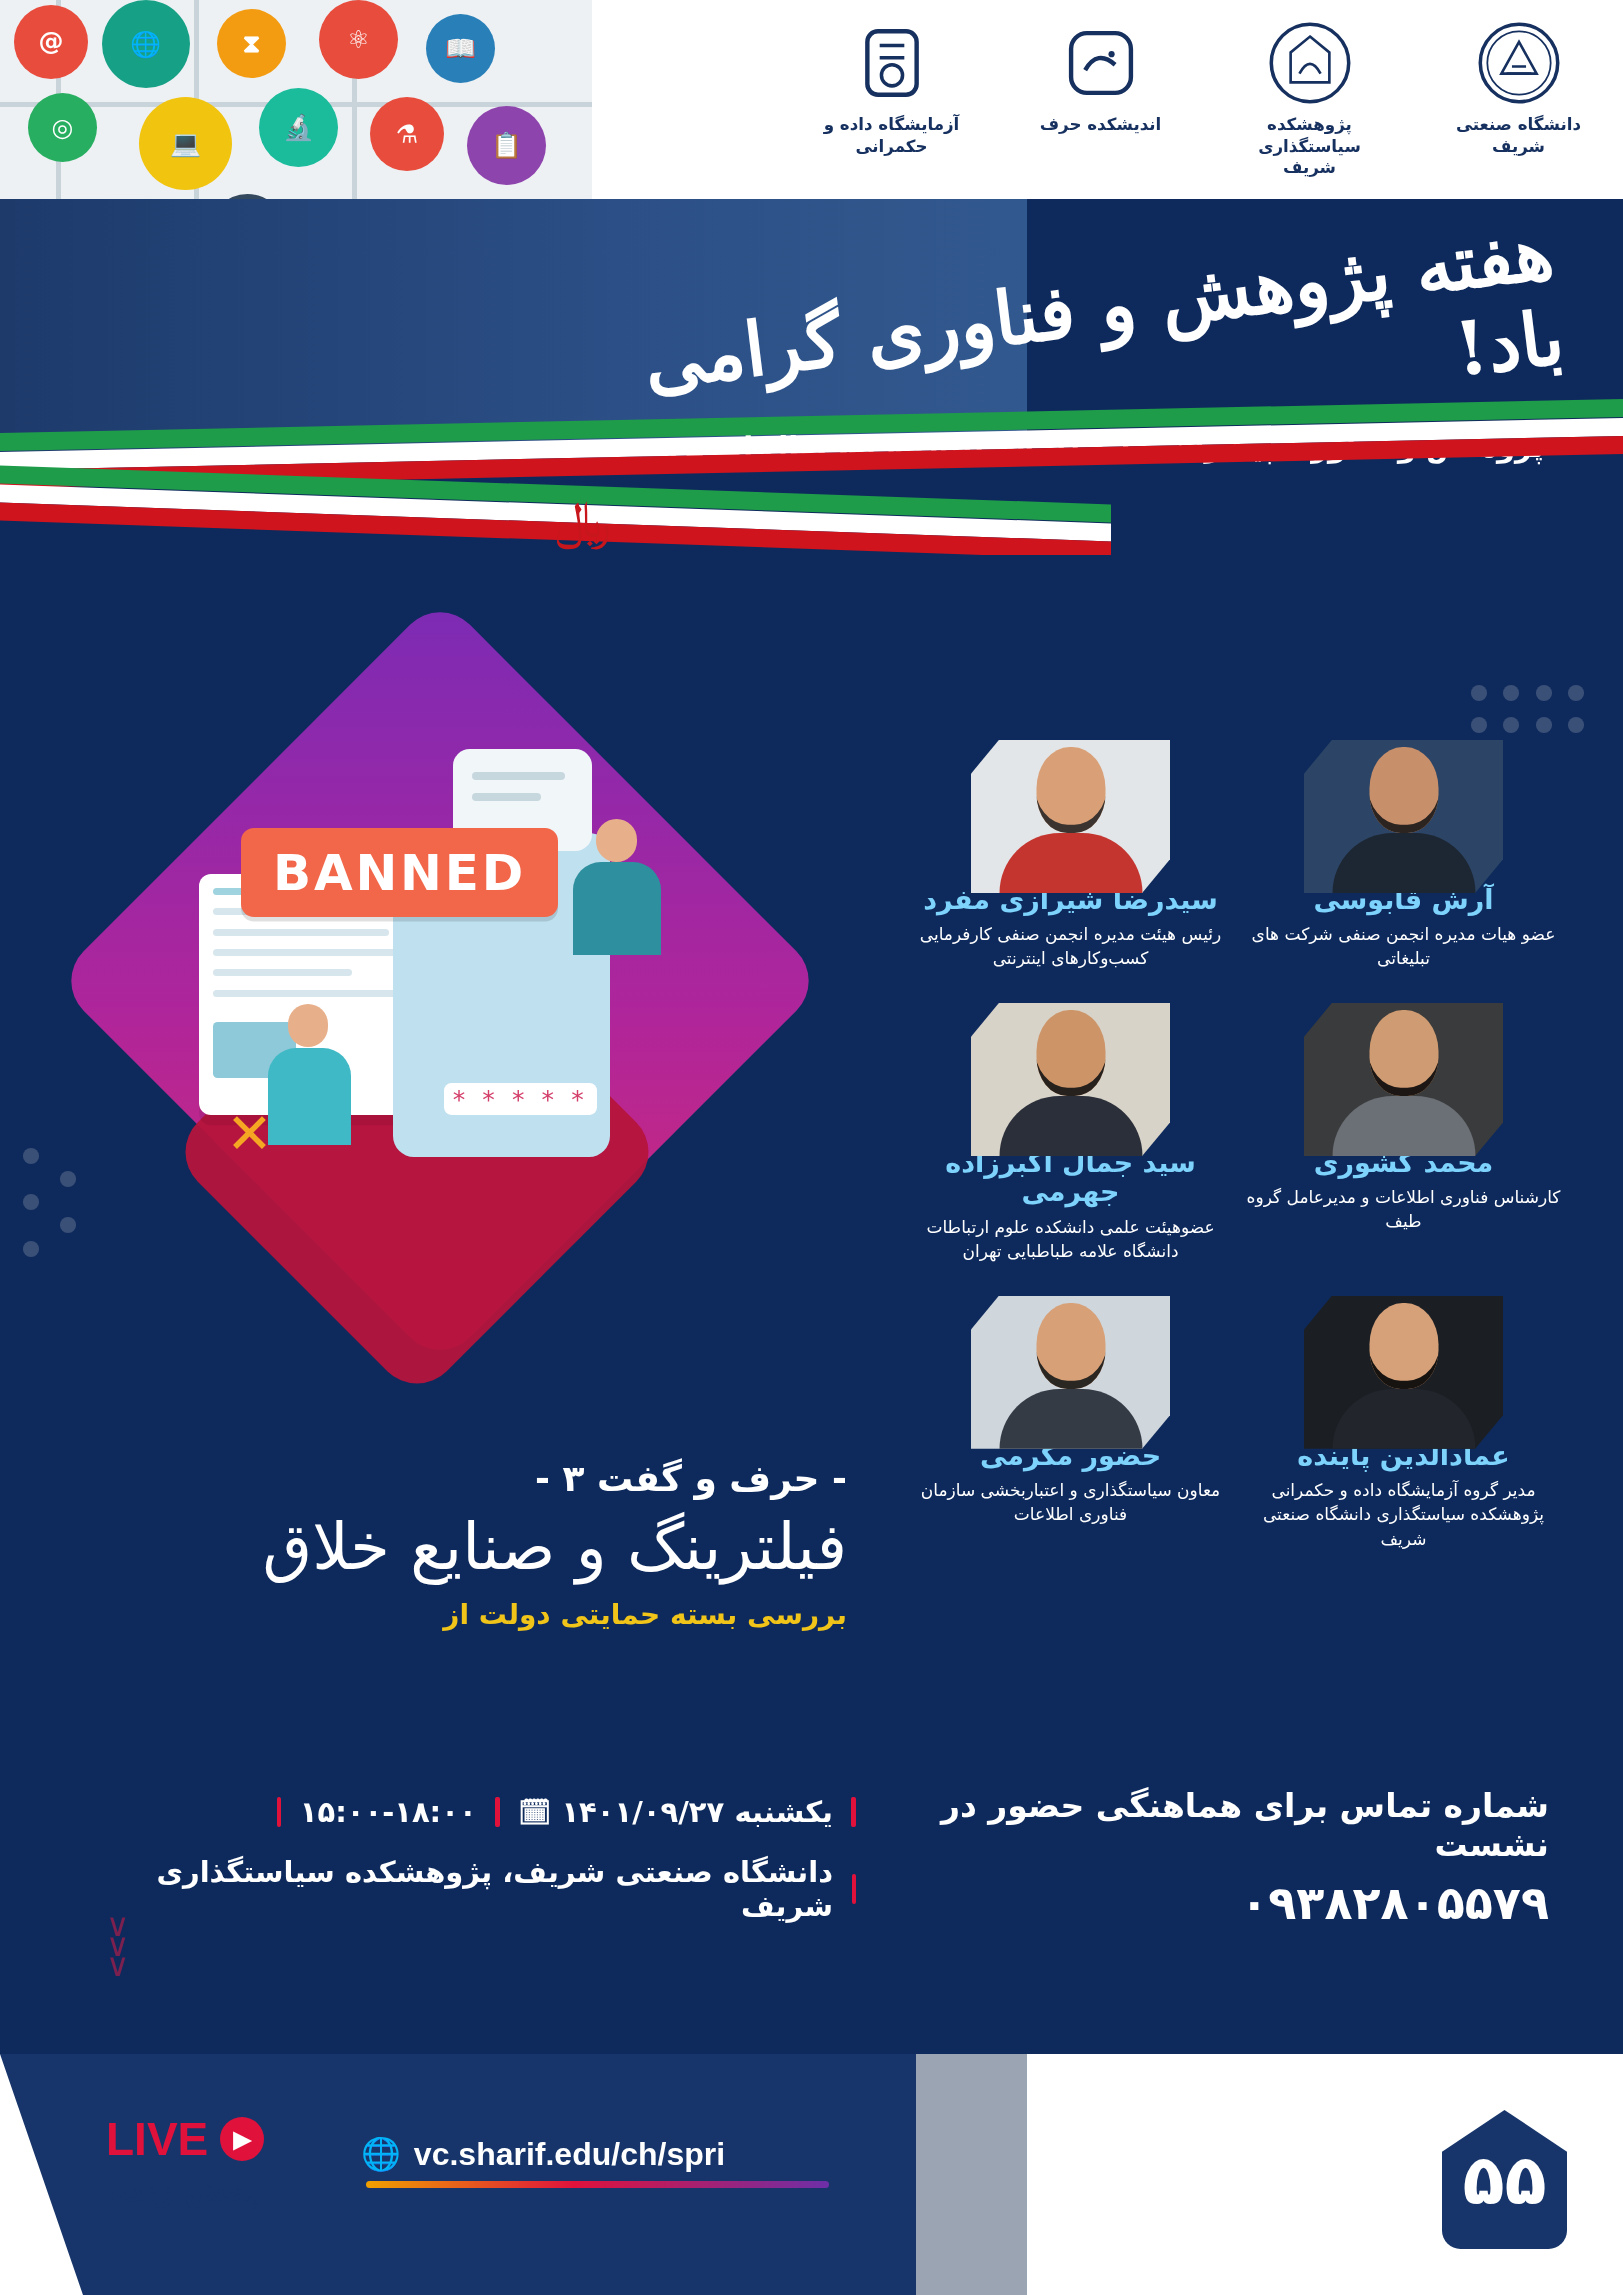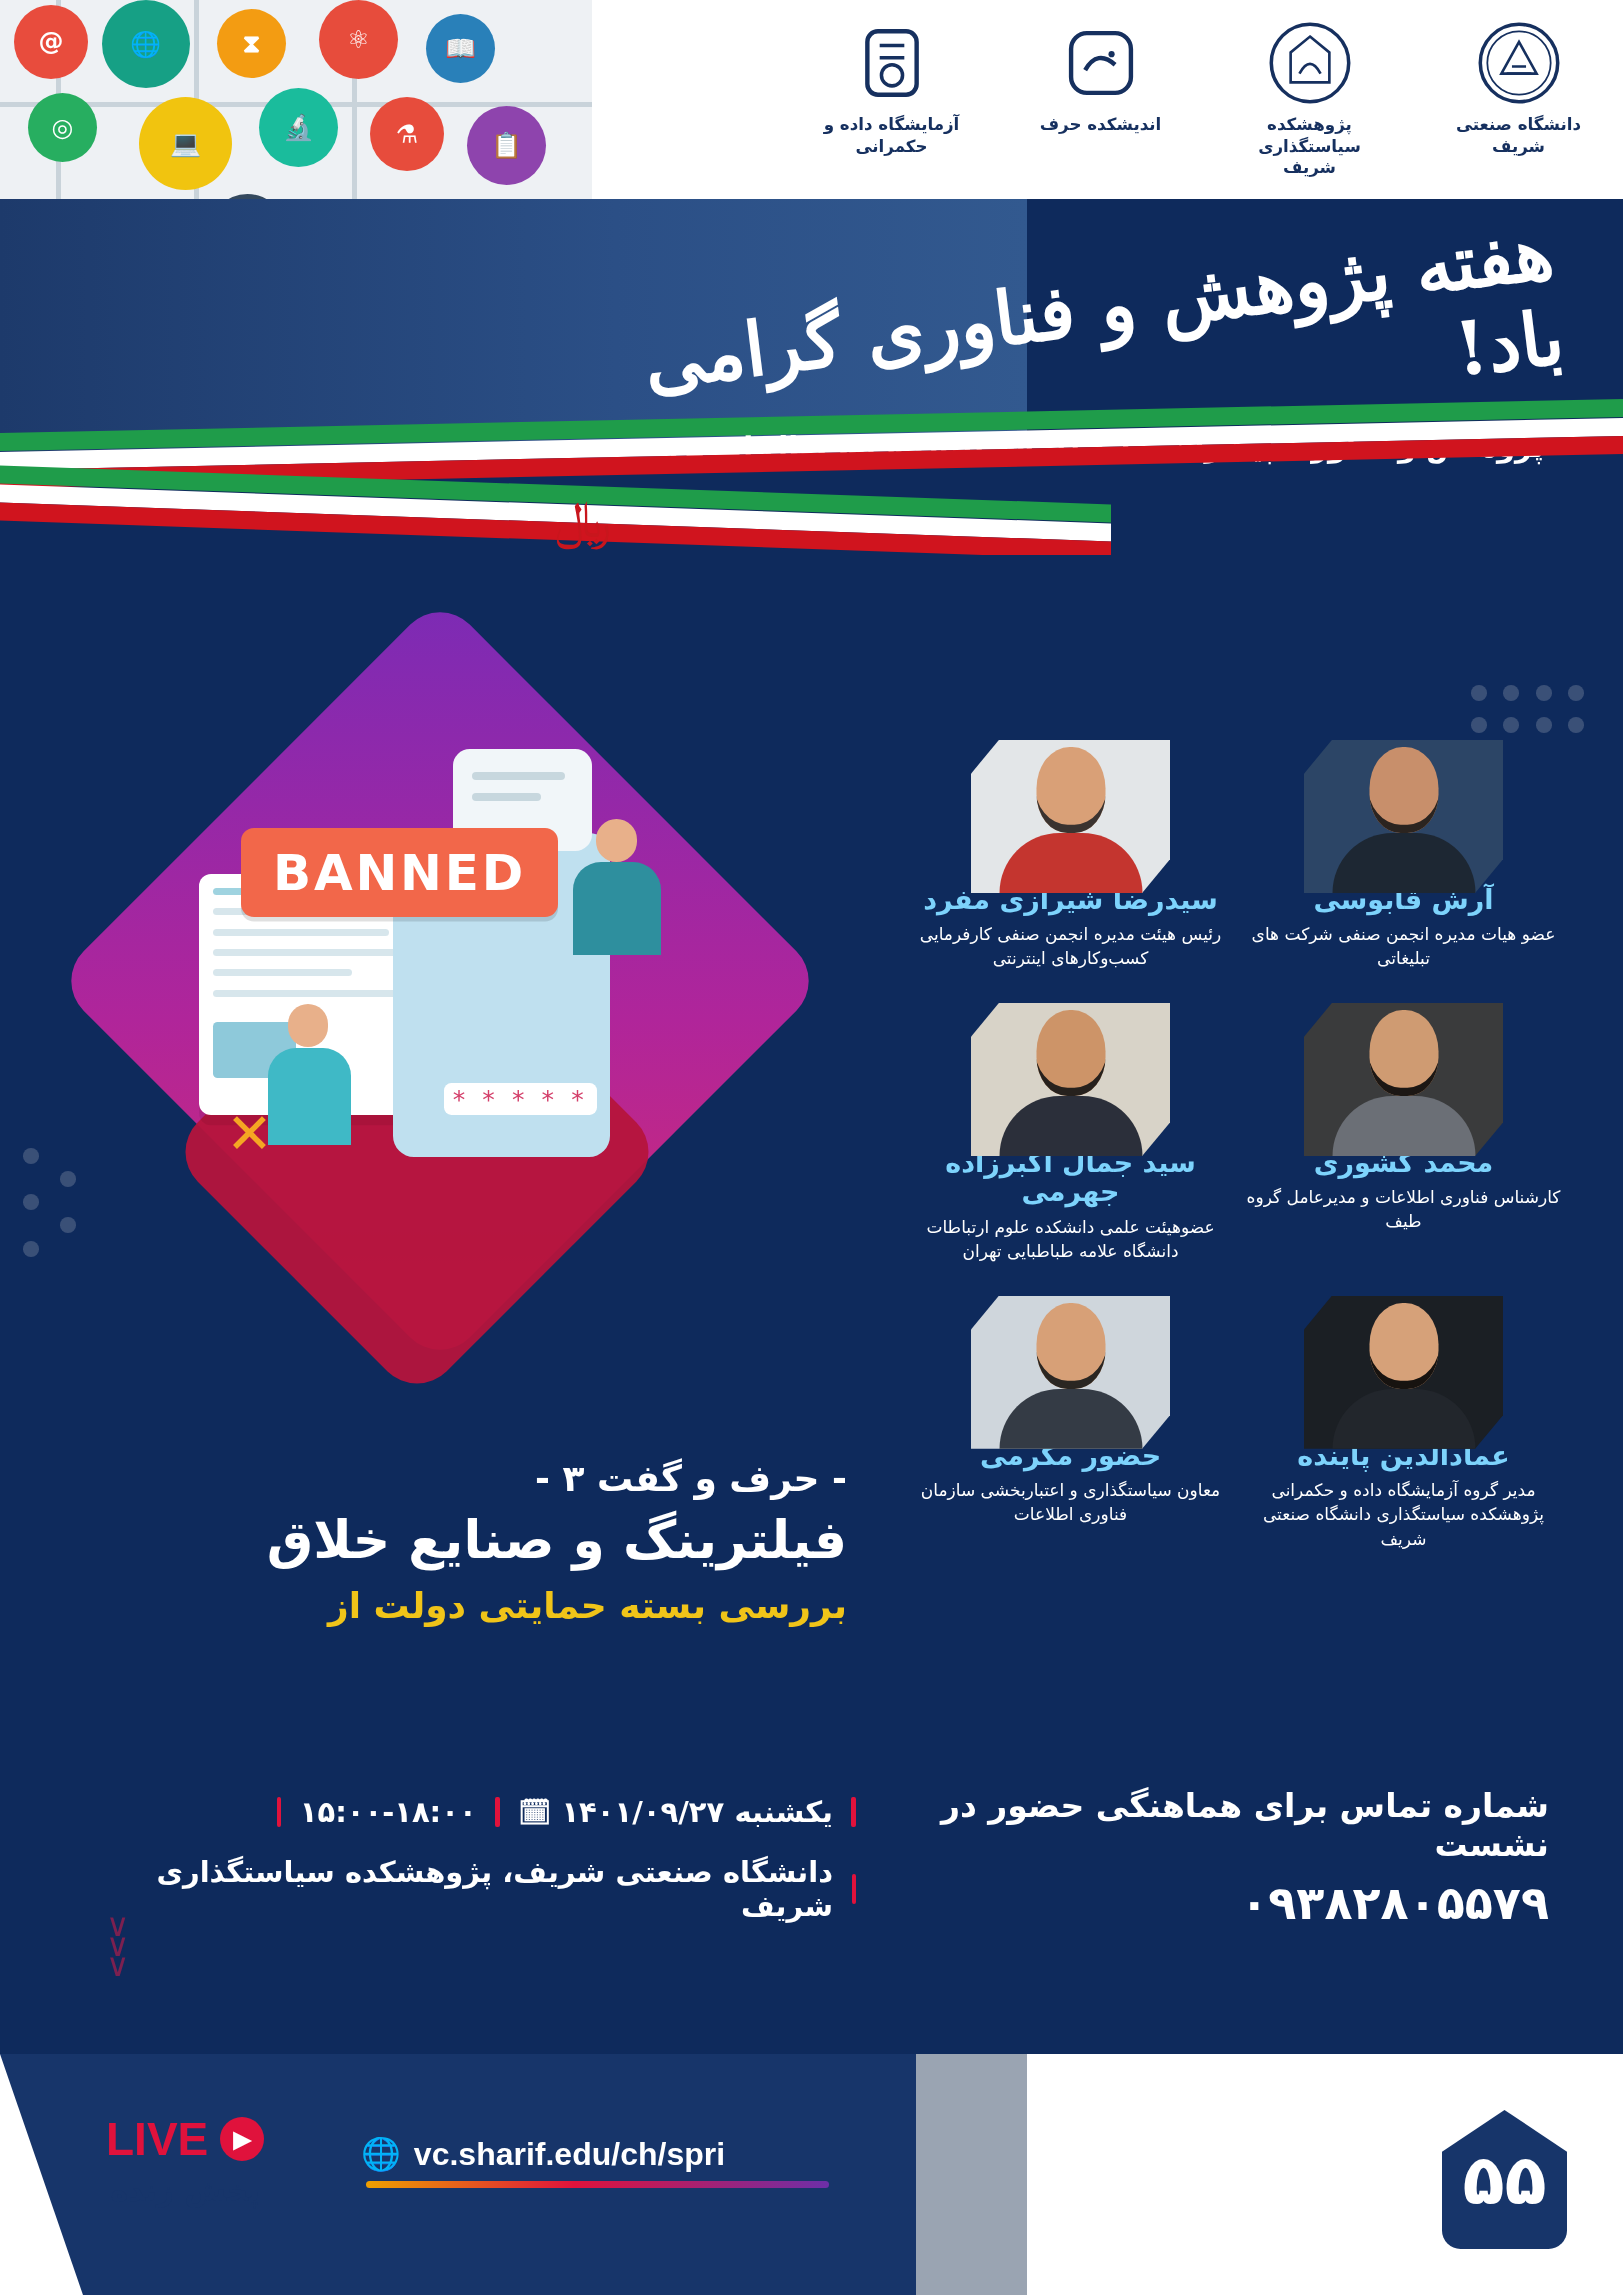--- a/index.html
+++ b/index.html
@@ -279,28 +279,28 @@
     direction: rtl;
   }
   .event-kicker {
     color: #ffffff;
     font-size: 36px;
     font-weight: bold;
     margin-bottom: 11px;
   }
   .event-title {
     color: #ffffff;
-    font-size: 52px;
-    font-weight: bold;
+    font-size: 64px;
+    font-weight: normal;
     margin-bottom: 12px;
     text-align: right;
   }
   .event-sub {
     color: #f0c419;
-    font-size: 36px;
+    font-size: 28px;
     font-weight: bold;
     line-height: 1.35;
   }
 
   
   .meta-row {
     position: absolute;
     left: 79px;
     width: 777px;
     display: flex;

